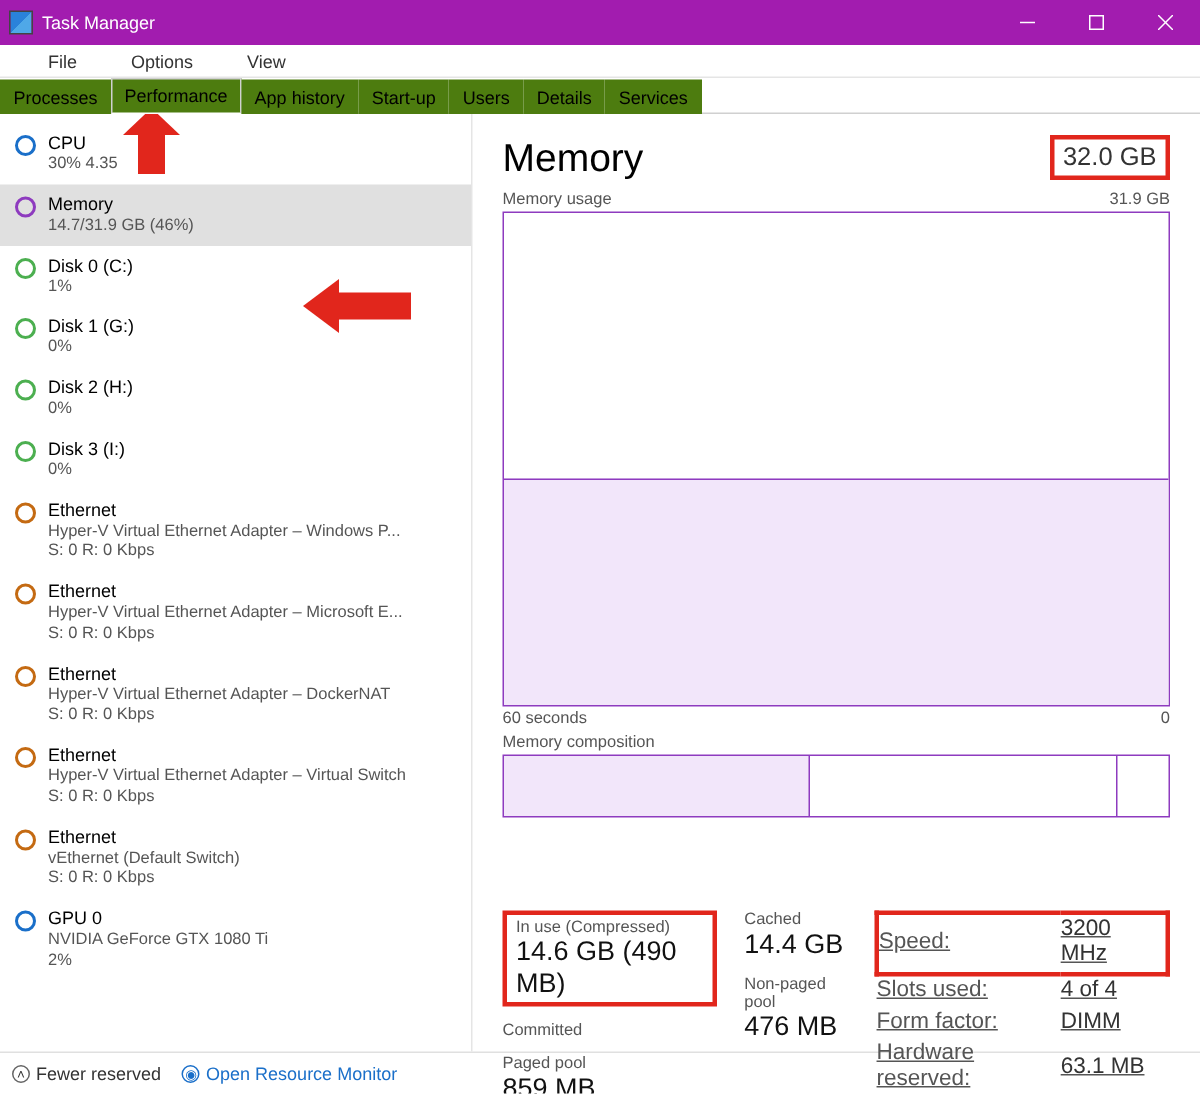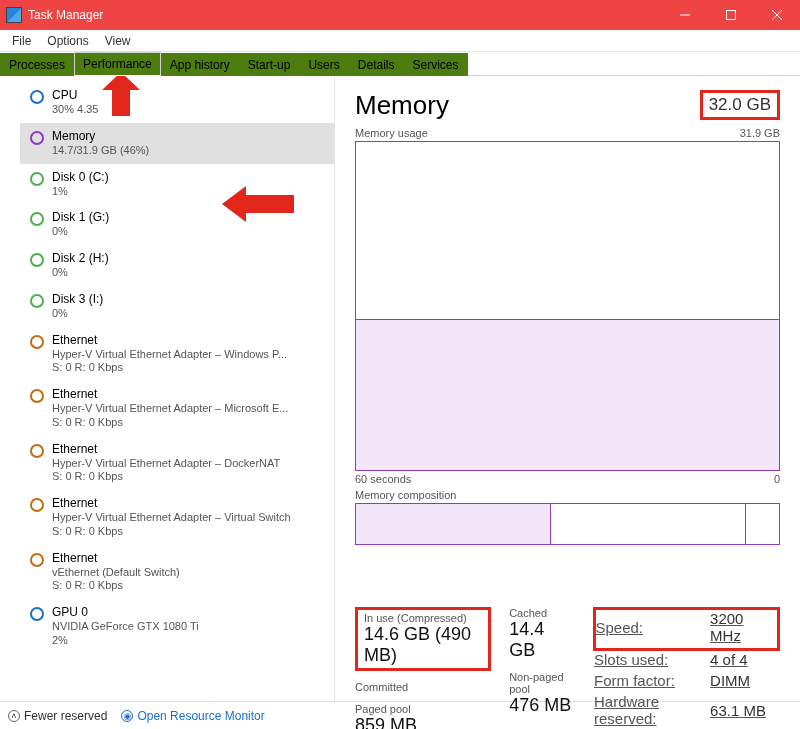--- a/index.html
+++ b/index.html
@@ -1,32 +1,32 @@
 <!DOCTYPE html>
 <html><head>
 <meta charset="utf-8">
 <style>
 * { box-sizing: border-box; margin: 0; padding: 0; font-family: "Segoe UI", Tahoma, sans-serif; }
 html, body { width: 800px; height: 729px; overflow: hidden; background: #fff; }
 
-.titlebar { height: 30px; background: #ef4444; color: #fff; display: flex; align-items: center; padding-left: 6px; font-size: 12px; }
+.titlebar { height: 30px; background: #a21caf; color: #fff; display: flex; align-items: center; padding-left: 6px; font-size: 12px; }
 .titlebar .app-icon { width: 16px; height: 16px; background: linear-gradient(135deg,#2a82da 50%,#4fa8e8 50%); margin-right: 6px; border:1px solid #444;}
 .titlebar .title { flex: 1; }
 .titlebar .win-btns { display: flex; }
 .titlebar .win-btn { width: 46px; height: 30px; display: flex; align-items: center; justify-content: center; color: #fff; font-size: 11px; }
 .titlebar .win-btn svg { width: 10px; height: 10px; stroke: #fff; stroke-width: 1; fill: none; }
 
 .menubar { height: 22px; display: flex; align-items: center; border-bottom: 1px solid #e5e5e5; padding-left: 4px; font-size: 12px; color: #333; }
-.menubar .menu-item { padding: 2px 8px; }
+.menubar .menu-item { padding: 2px 8px; margin-left: 20px; }
 
 .tabbar { height: 24px; display: flex; align-items: flex-end; border-bottom: 1px solid #d0d0d0; font-size: 12px; }
 .tabbar .tab { padding: 4px 8px 4px 8px; border-top: 1px solid transparent; border-left:1px solid transparent;border-right:1px solid transparent; position: relative; top:1px; background:#4d7c0f;}
 .tabbar .tab.active { border-top: 1px solid #d0d0d0; border-left:1px solid #d0d0d0; border-right:1px solid #d0d0d0; border-bottom:1px solid #fff; }
 
-.body { display: flex; height: calc(729px - 30px - 22px - 24px - 28px); padding-left: 20px; }
+.body { display: flex; height: calc(729px - 30px - 22px - 24px - 28px); }
 
 .sidebar { width: 315px; border-right: 1px solid #e5e5e5; overflow: hidden; padding-top:6px; position:relative;}
 .sb-item { padding: 6px 4px 6px 10px; display:flex; align-items:flex-start; gap:8px; cursor:default;}
 .sb-item.selected { background: #e0e0e0; }
 .sb-item .ring { width: 14px; height: 14px; border-radius: 50%; border: 2px solid #888; margin-top:2px; flex-shrink:0;}
 .ring.blue { border-color:#1a6fc9;}
 .ring.purple{border-color:#8e3bbf;}
 .ring.green{border-color:#4caf50;}
 .ring.orange{border-color:#c46a12;}
 .sb-item .txt { font-size: 12px; line-height:1.25; }

